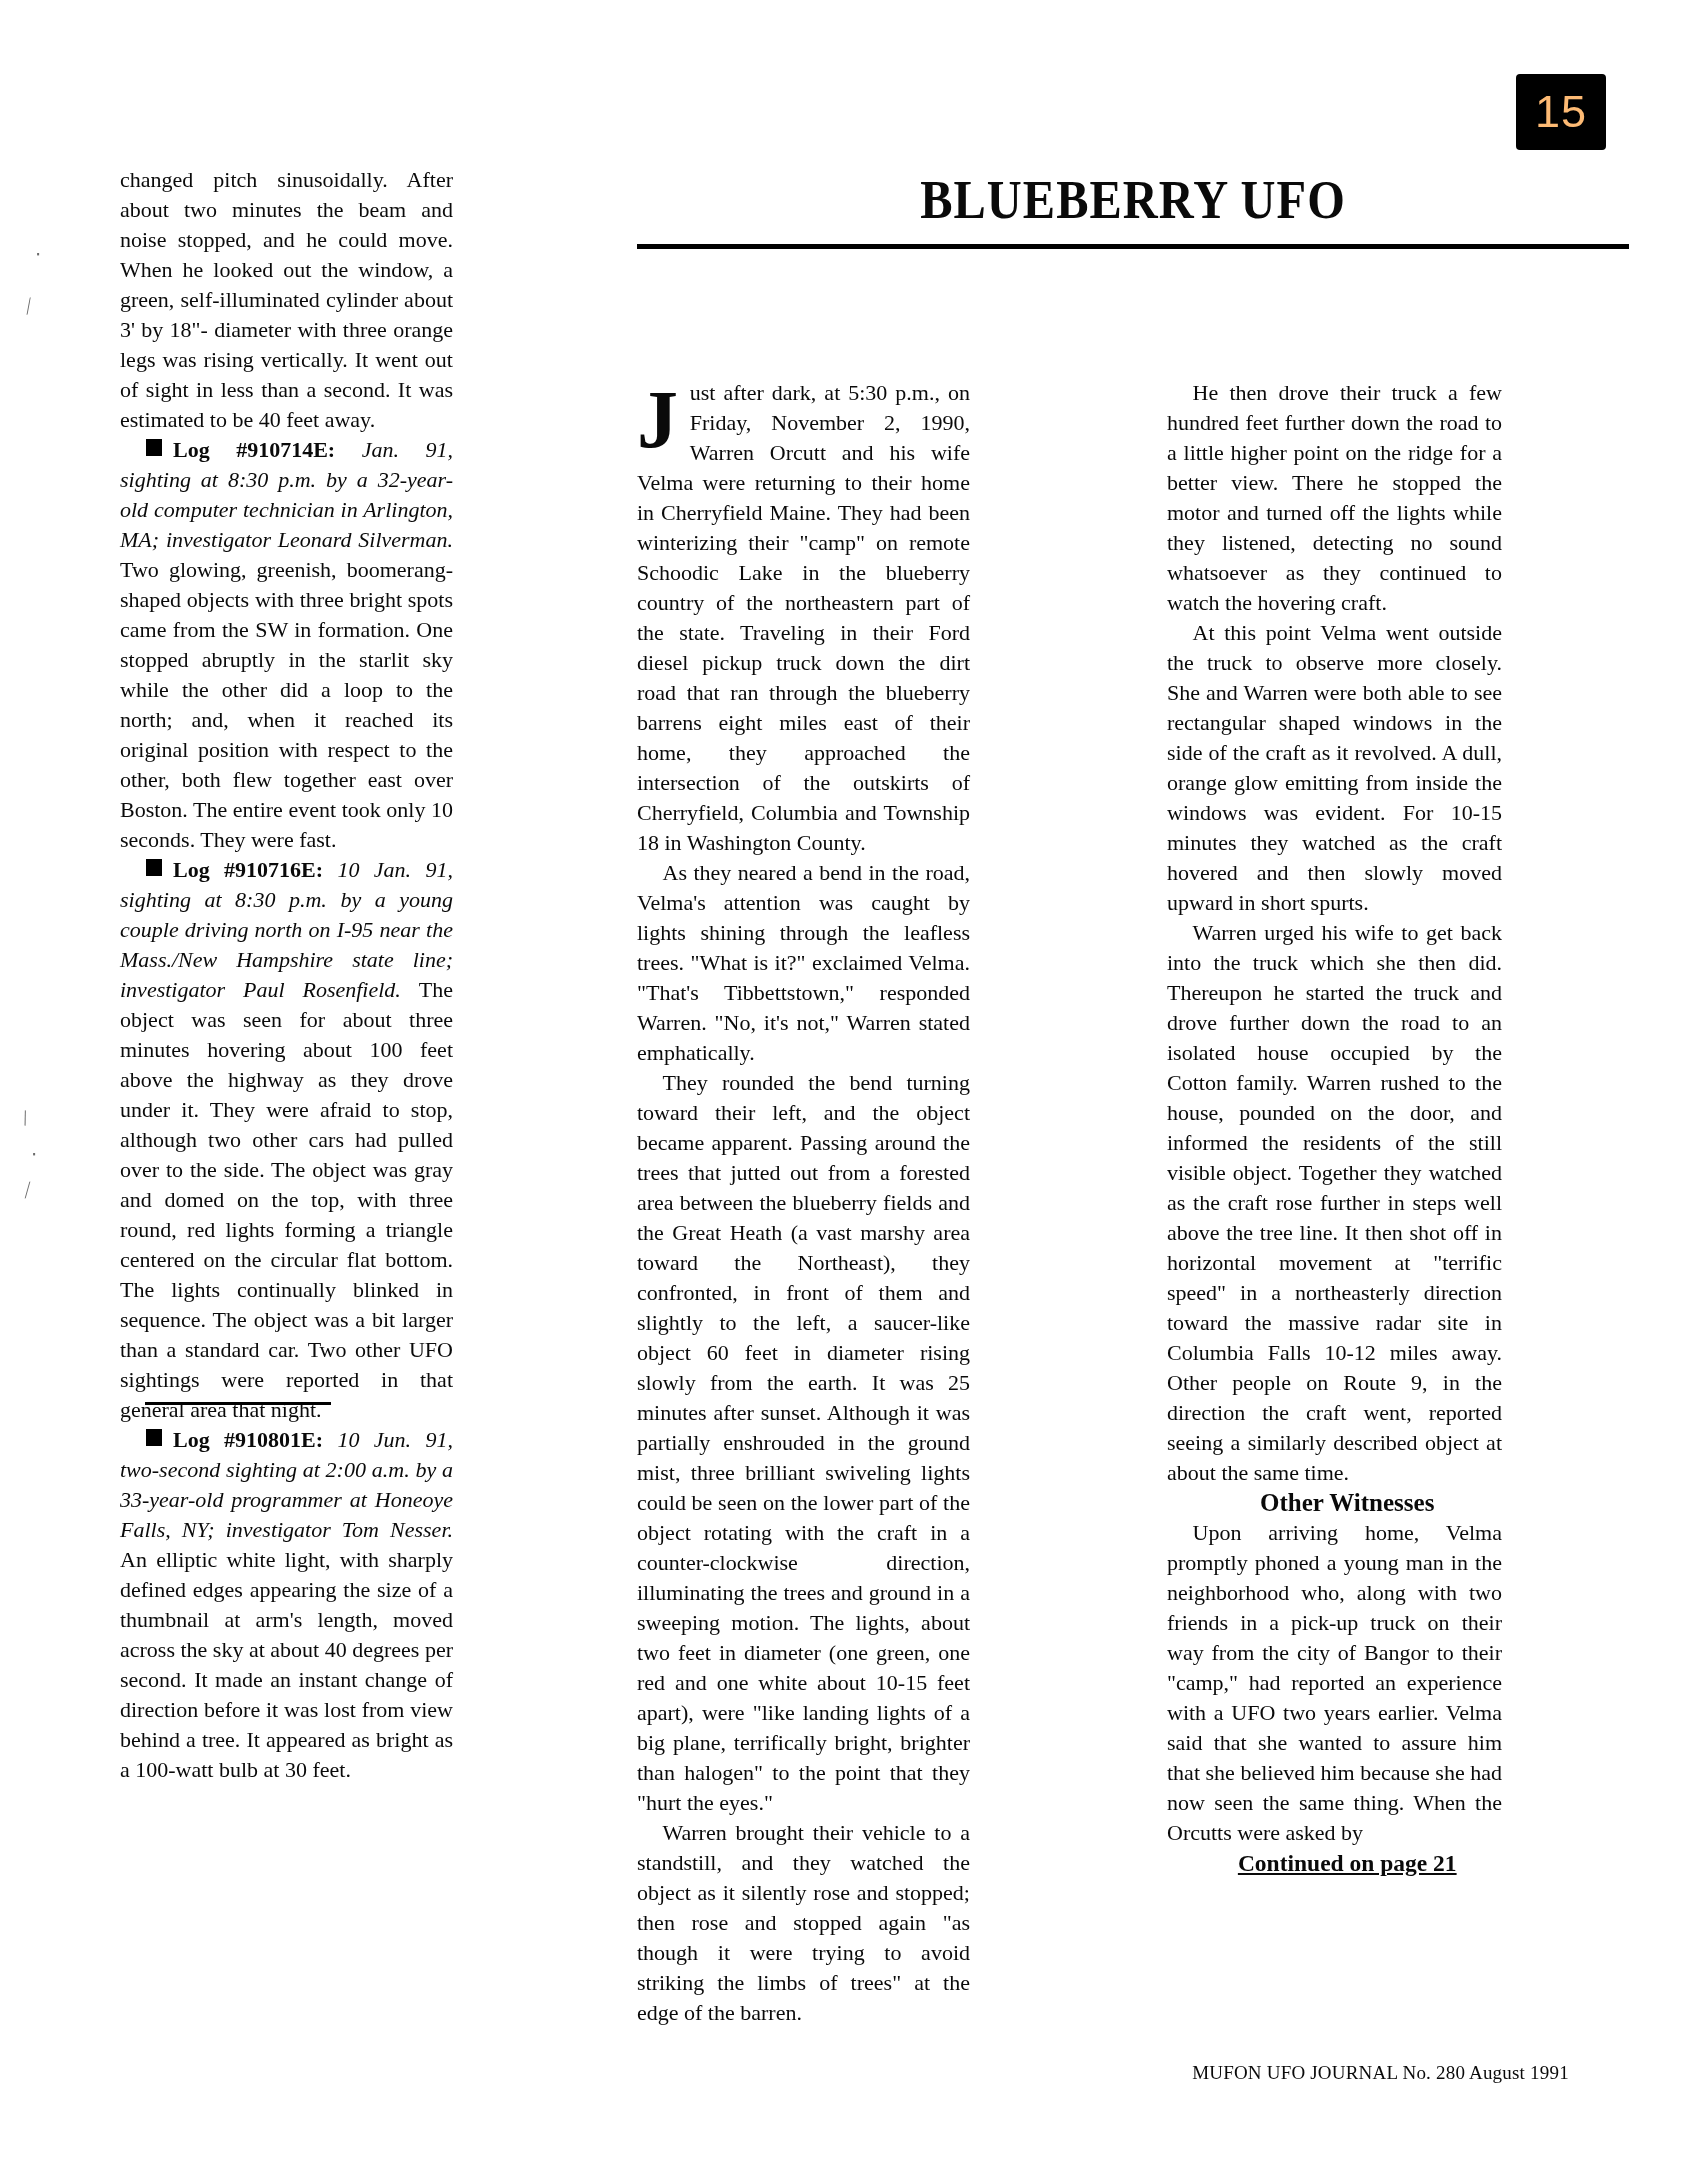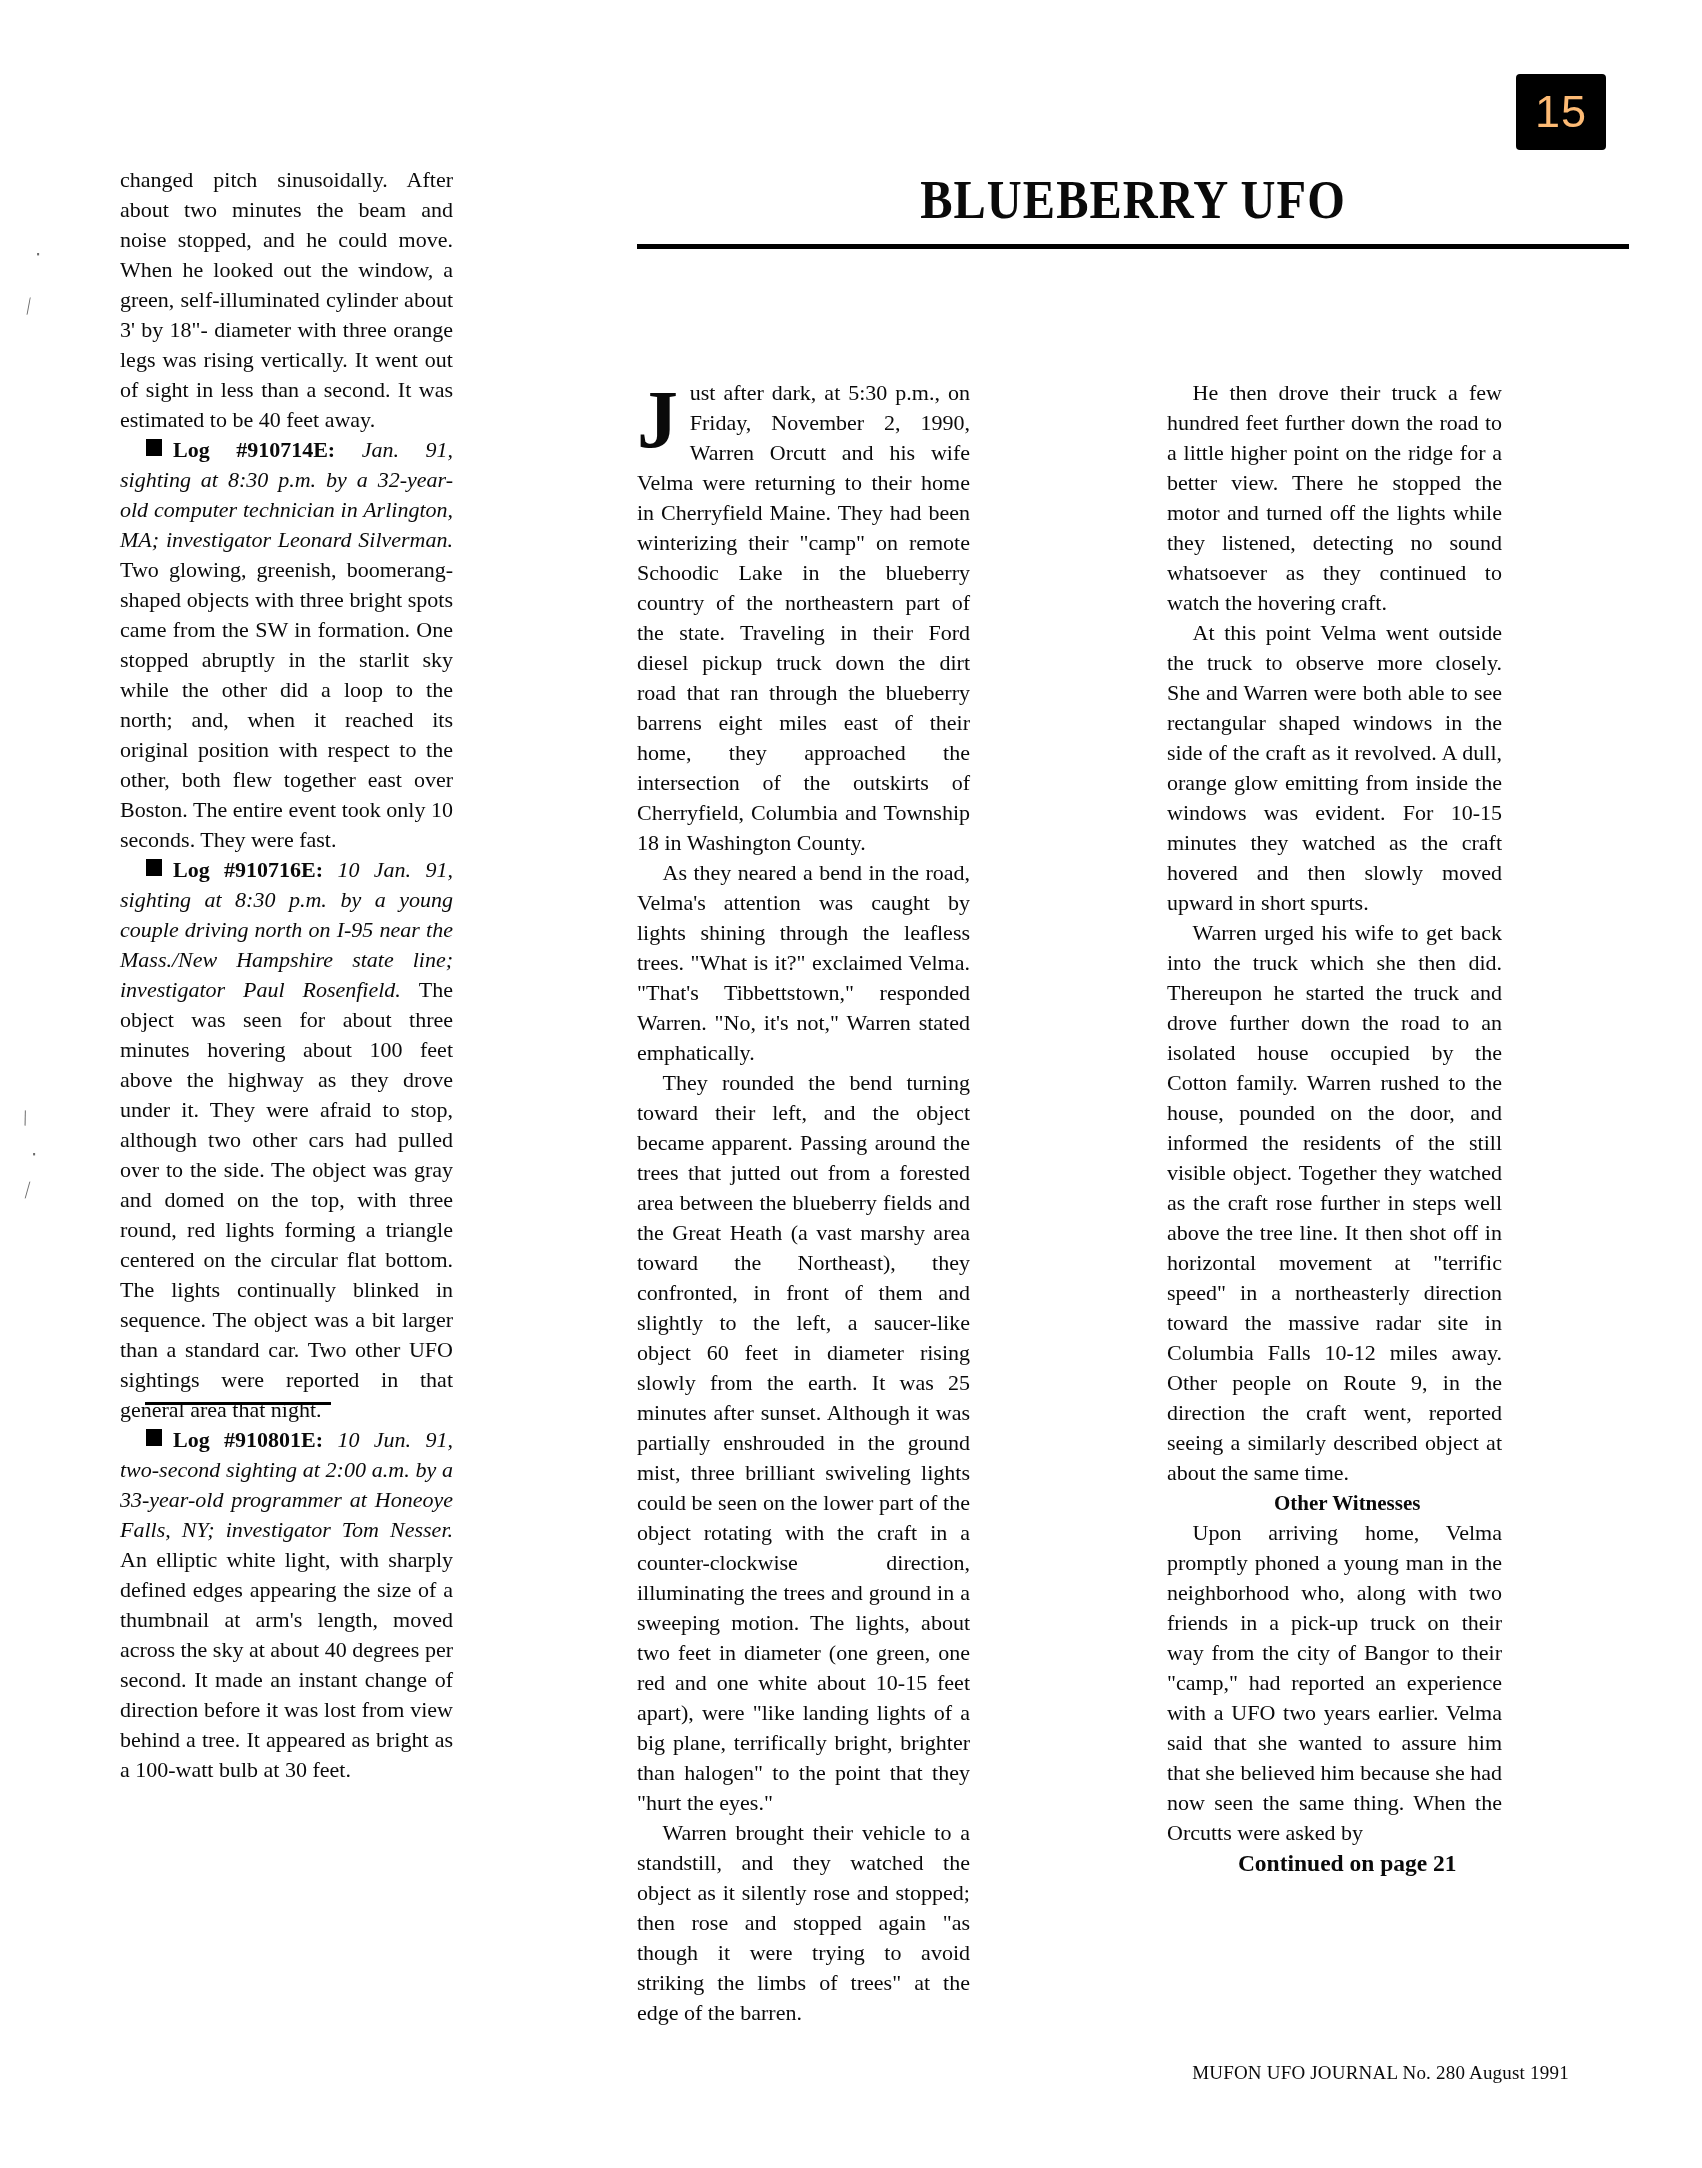--- a/index.html
+++ b/index.html
@@ -120,31 +120,32 @@
     margin-top: 13.7px;
     height: 4.9px;
     background: #000;
     width: 100%;
   }
 
   
   .subhead {
     text-align: center;
     font-weight: bold;
-    font-size: 21px;
+    font-size: 25px;
     text-indent: 0;
     margin: 25.5px 0 19.6px 0;
   }
 
   .continued {
     text-align: center;
     font-weight: bold;
     font-size: 23.5px;
     text-indent: 0;
     margin-top: 31px;
+    text-decoration: underline;
   }
 
   
   #left-endrule {
     position: absolute;
     left: 145px;
     top: 1402px;
     width: 186px;
     height: 2.9px;
     background: #000;

